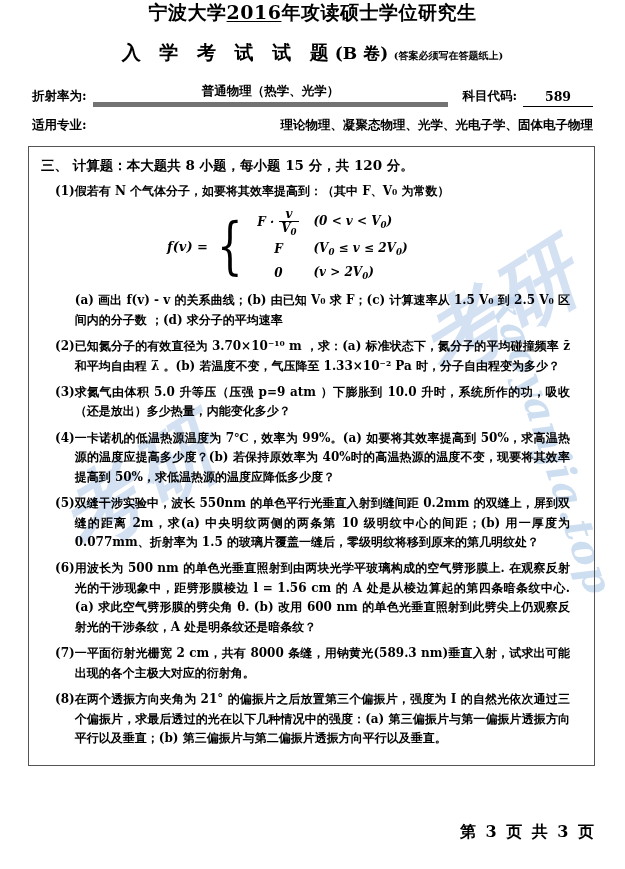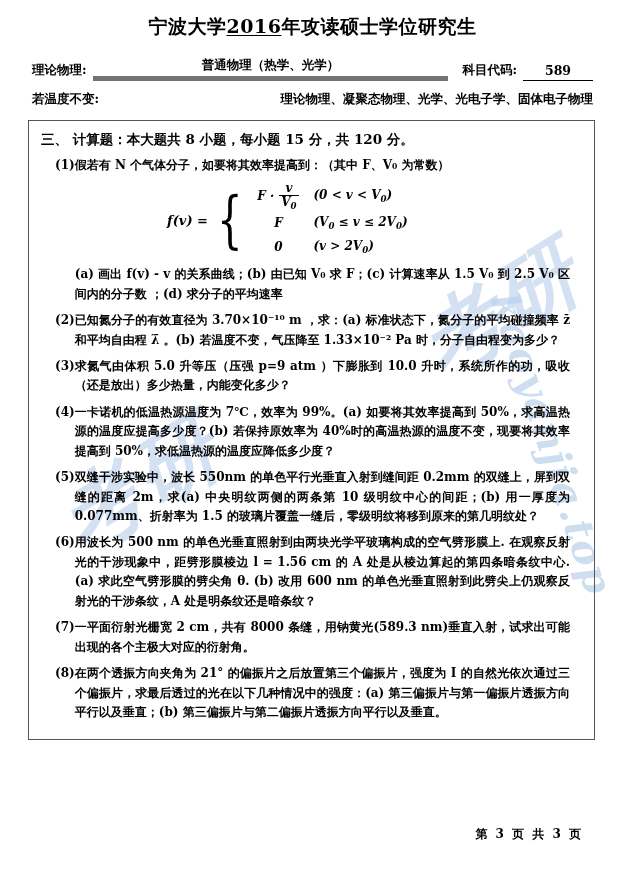--- a/index.html
+++ b/index.html
@@ -66,21 +66,20 @@
     left: 395px;
     top: 420px;
     font-style: italic;
     color: #bcd2ec;
   }
 
   
   .hdr {
     position: relative;
     z-index: 10;
-    padding-top: 14px;
   }
   .hdr-line1 {
     text-align: center;
     font-size: 19px;
     font-weight: bold;
     letter-spacing: 0.5px;
     font-family: "DejaVu Serif", "Liberation Serif", serif;
     padding: 0 30px;
   }
   .hdr-year {
@@ -251,52 +250,53 @@
   .frac .den {
     padding: 0 2px;
   }
   sub { font-size: 0.72em; }
   .it { font-style: italic; }
 
   
   .footer {
     position: absolute;
     z-index: 10;
-    right: 42px;
+    right: 29px;
     bottom: 26px;
-    font-size: 12px;
+    font-size: 16px;
     font-weight: bold;
     letter-spacing: 2px;
     font-family: "DejaVu Serif", "Liberation Serif", serif;
   }
 </style>
 </head>
 <body>
 
 <div class="page">
 
   <div class="watermark-layer">
     <div class="wm wm-cn">考研</div>
     <div class="wm wm-cn2">考研</div>
     <div class="wm wm-url">kaoyanjia.top</div>
   </div>
 
   <div class="hdr">
     <div class="hdr-line1"><span>宁波大学</span><span class="hdr-year">2016</span><span>年攻读硕士学位研究生</span></div>
+    <div class="hdr-line2"><span class="big">入 学 考 试 试 题</span><span class="vol">(B 卷)</span> <span class="note">(答案必须写在答题纸上)</span></div>
   </div>
 
   <div class="meta">
     <div class="meta-row">
-      <div class="meta-label">理论物理:</div>
+      <div class="meta-label">折射率为:</div>
       <div class="meta-val">普通物理（热学、光学）</div>
       <div class="meta-label2">科目代码:</div>
       <div class="meta-code">589</div>
     </div>
     <div class="meta-row noline">
-      <div class="meta-label">若温度不变:</div>
+      <div class="meta-label">适用专业:</div>
       <div class="meta-wide">理论物理、凝聚态物理、光学、光电子学、固体电子物理</div>
     </div>
   </div>
 
   <div class="frame">
 
     <div class="sec-title">三、 计算题：本大题共 8 小题，每小题 15 分，共 120 分。</div>
 
     <div class="qitem">
       <div class="qnum">(1)</div>

